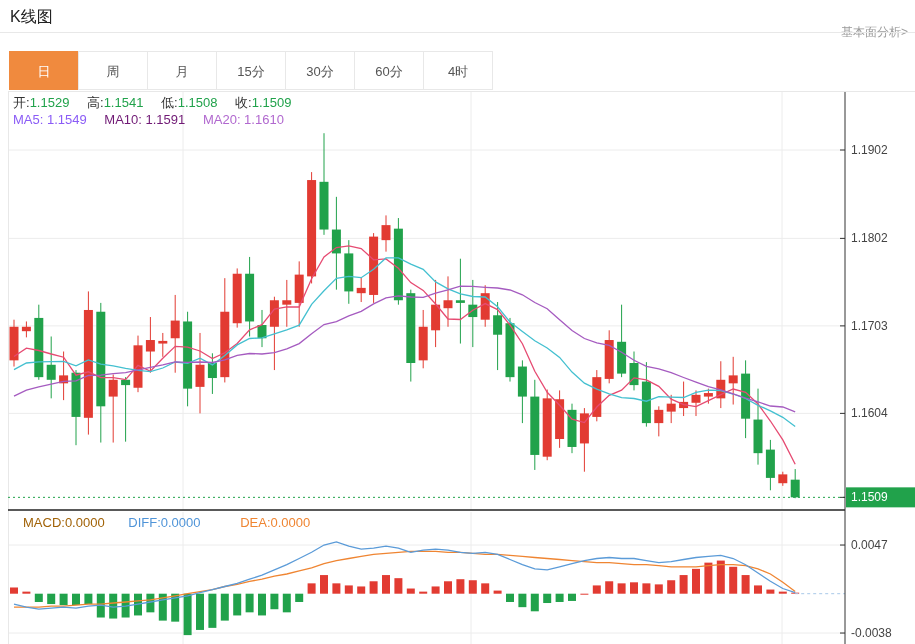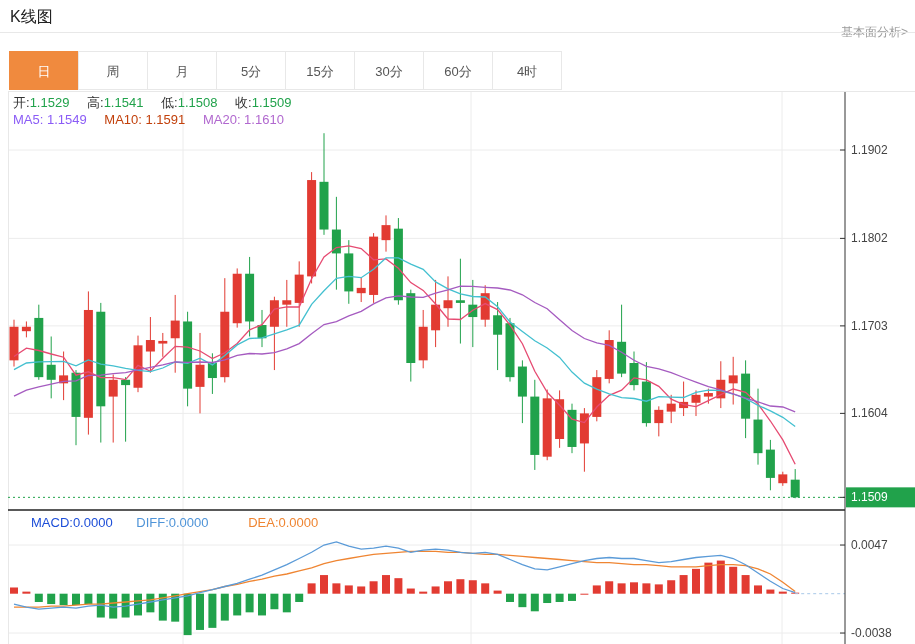--- a/index.html
+++ b/index.html
@@ -16,40 +16,39 @@
     background:#fff;border:1px solid #e8e8e8;margin-left:-1px;cursor:pointer;box-sizing:border-box;
   }
   .tab:first-child{margin-left:0;}
   .tab.selected{background:#f08a3e;border-color:#f08a3e;color:#fff;}
   .tabrow-underline{position:absolute;left:8px;top:91px;width:907px;height:1px;background:#e8e8e8;z-index:1;}
   .legend1{position:absolute;left:13px;top:94px;font-size:13px;z-index:4;white-space:nowrap;}
   .legend1 .lab{color:#333;}
   .legend1 .val{color:#21a24b;margin-right:14px;}
   .legend2{position:absolute;left:13px;top:112px;font-size:13px;z-index:4;white-space:nowrap;}
   .ma5-t{color:#8b5cf6;margin-right:14px;}
-  .ma10-t{color:#c2410c;margin-right:14px;}
+  .ma10-t{color:#701a75;margin-right:14px;}
   .ma20-t{color:#b168cf;}
   .macd-legend{position:absolute;left:23px;top:515px;font-size:13px;z-index:4;white-space:nowrap;}
-  .macd-t{color:#1d4ed8;margin-right:20px;margin-left:8px;}
+  .macd-t{color:#a16207;margin-right:20px;}
   .diff-t{color:#4f94d8;margin-right:36px;}
   .dea-t{color:#ef8532;}
   #chart-svg{position:absolute;left:0;top:0;z-index:2;}
 </style>
 </head>
 <body>
 
 <div class="page-title">K线图</div>
 <div class="analysis-link">基本面分析&gt;</div>
 <div class="top-divider"></div>
 
 <div class="tabs">
   <div class="tab selected">日</div>
   <div class="tab">周</div>
   <div class="tab">月</div>
-  <div class="tab">5分</div>
   <div class="tab">15分</div>
   <div class="tab">30分</div>
   <div class="tab">60分</div>
   <div class="tab">4时</div>
 </div>
 <div class="tabrow-underline"></div>
 
 <div class="legend1">
   <span class="lab">开:</span><span class="val">1.1529</span>
   <span class="lab">高:</span><span class="val">1.1541</span>

